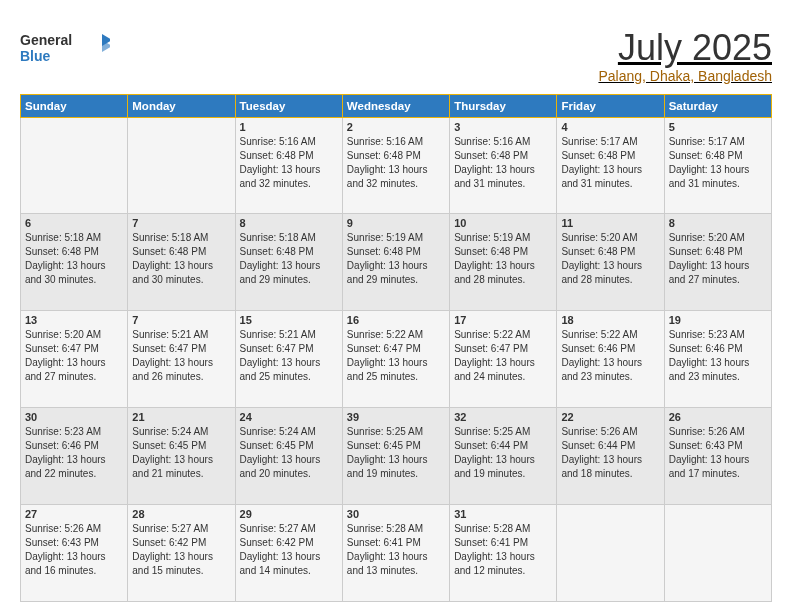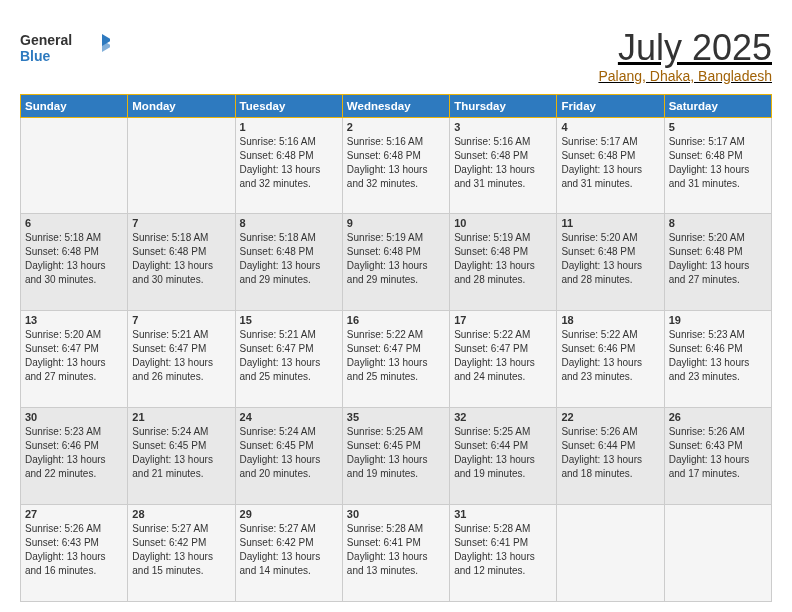--- a/index.html
+++ b/index.html
@@ -254,21 +254,21 @@
 Sunset: 6:45 PM
 Daylight: 13 hours and 21 minutes.</div>
           </td>
           <td>
             <span class="day-num">24</span>
             <div class="day-info" style="white-space: pre-line;">Sunrise: 5:24 AM
 Sunset: 6:45 PM
 Daylight: 13 hours and 20 minutes.</div>
           </td>
           <td>
-            <span class="day-num">35</span>
+            <span class="day-num">39</span>
             <div class="day-info" style="white-space: pre-line;">Sunrise: 5:25 AM
 Sunset: 6:45 PM
 Daylight: 13 hours and 19 minutes.</div>
           </td>
           <td>
             <span class="day-num">32</span>
             <div class="day-info" style="white-space: pre-line;">Sunrise: 5:25 AM
 Sunset: 6:44 PM
 Daylight: 13 hours and 19 minutes.</div>
           </td>

